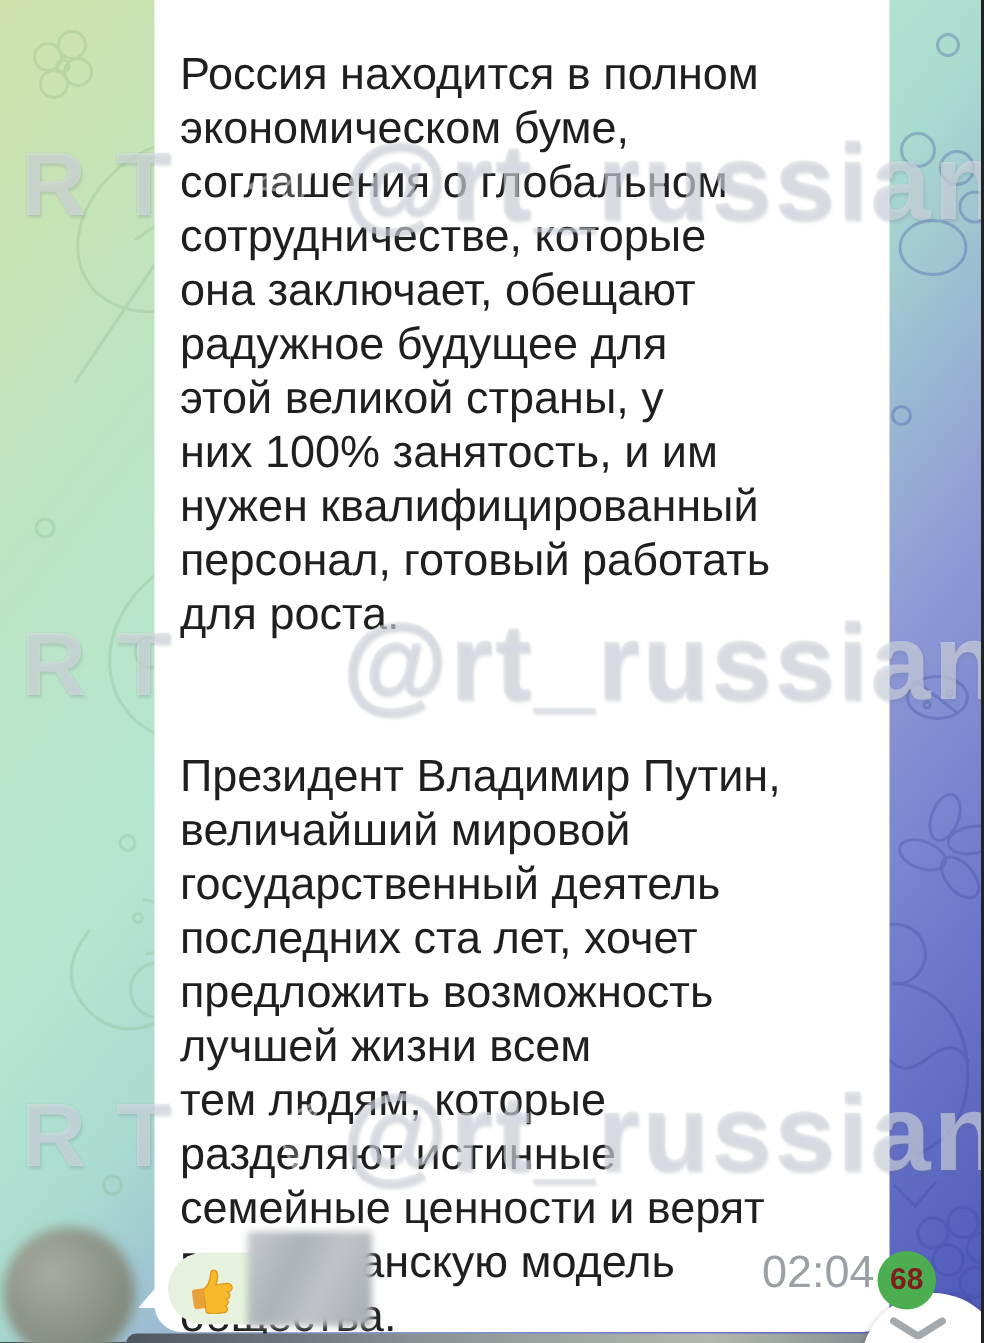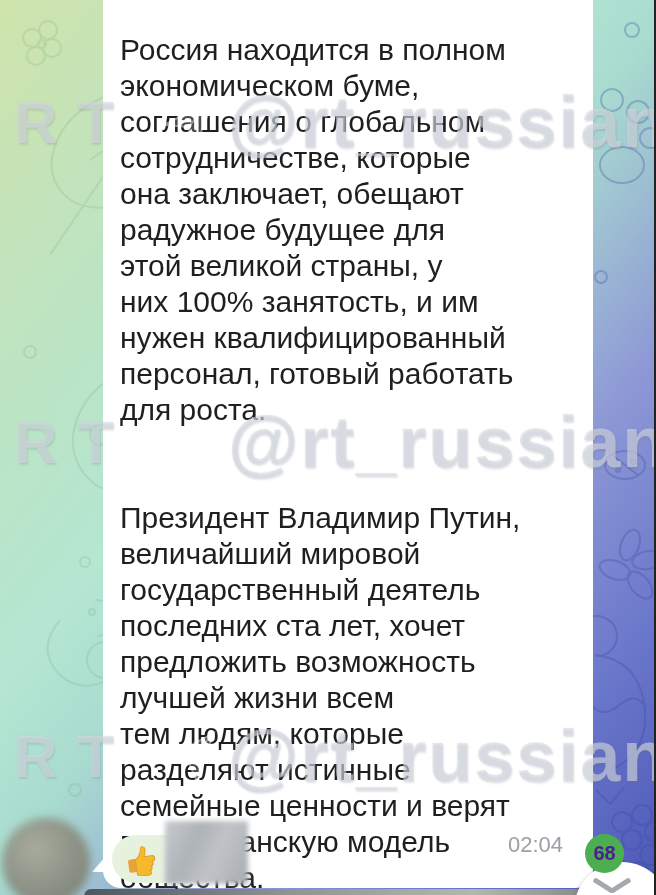--- a/index.html
+++ b/index.html
@@ -42,39 +42,39 @@
     position:absolute;left:112px;top:835px;width:94px;height:48px;border-radius:24px;z-index:3;
     background:#e6f2de;display:flex;align-items:center;padding-left:12px;box-sizing:border-box;
   }
   .blur-box{
     position:absolute;left:165px;top:821px;width:83px;height:63px;z-index:4;
     background:linear-gradient(115deg,#c7cacd 0%,#aeb3b8 35%,#c0c3c6 60%,#a8adb2 100%);
     filter:blur(2.5px);border-radius:2px;
   }
   .timestamp{
     position:absolute;left:508px;top:832px;z-index:3;
-    font-size:22px;color:#9aa0a6;
+    font-size:30px;color:#9aa0a6;
   }
   .next-message-bar{
     position:absolute;left:84px;top:889px;width:556px;height:7px;z-index:3;
     background:linear-gradient(90deg,#4e565f 0%,#8a9294 35%,#b3b8ae 70%,#6f7880 100%);
     border-radius:8px 8px 0 0;
   }
   .scroll-fab{
     position:absolute;left:574px;top:862px;width:96px;height:96px;border-radius:50%;z-index:4;
     background:#ffffff;box-shadow:0 1px 4px rgba(0,0,0,0.25);
   }
   .fab-chevron{position:absolute;left:592px;top:877px;width:40px;height:20px;z-index:5;}
   .fab-chevron span{position:absolute;top:6px;width:23px;height:5px;background:#a4a9ae;border-radius:3px;}
   .fab-chevron .l{left:0;transform:rotate(32deg);}
   .fab-chevron .r{right:0;transform:rotate(-32deg);}
   .unread-badge{
     position:absolute;left:585px;top:834px;width:39px;height:39px;border-radius:50%;z-index:6;
     display:flex;align-items:center;justify-content:center;
-    color:#4c1d95;font-size:20px;font-weight:bold;
+    color:#7f1d1d;font-size:20px;font-weight:bold;
   }
 </style>
 </head>
 <body>
 
 <div class="screen">
 
   <svg class="doodles" width="656" height="895" viewBox="0 0 656 895">
     <g fill="none" stroke="#76a878" stroke-width="2" opacity="0.22">
       <g>

